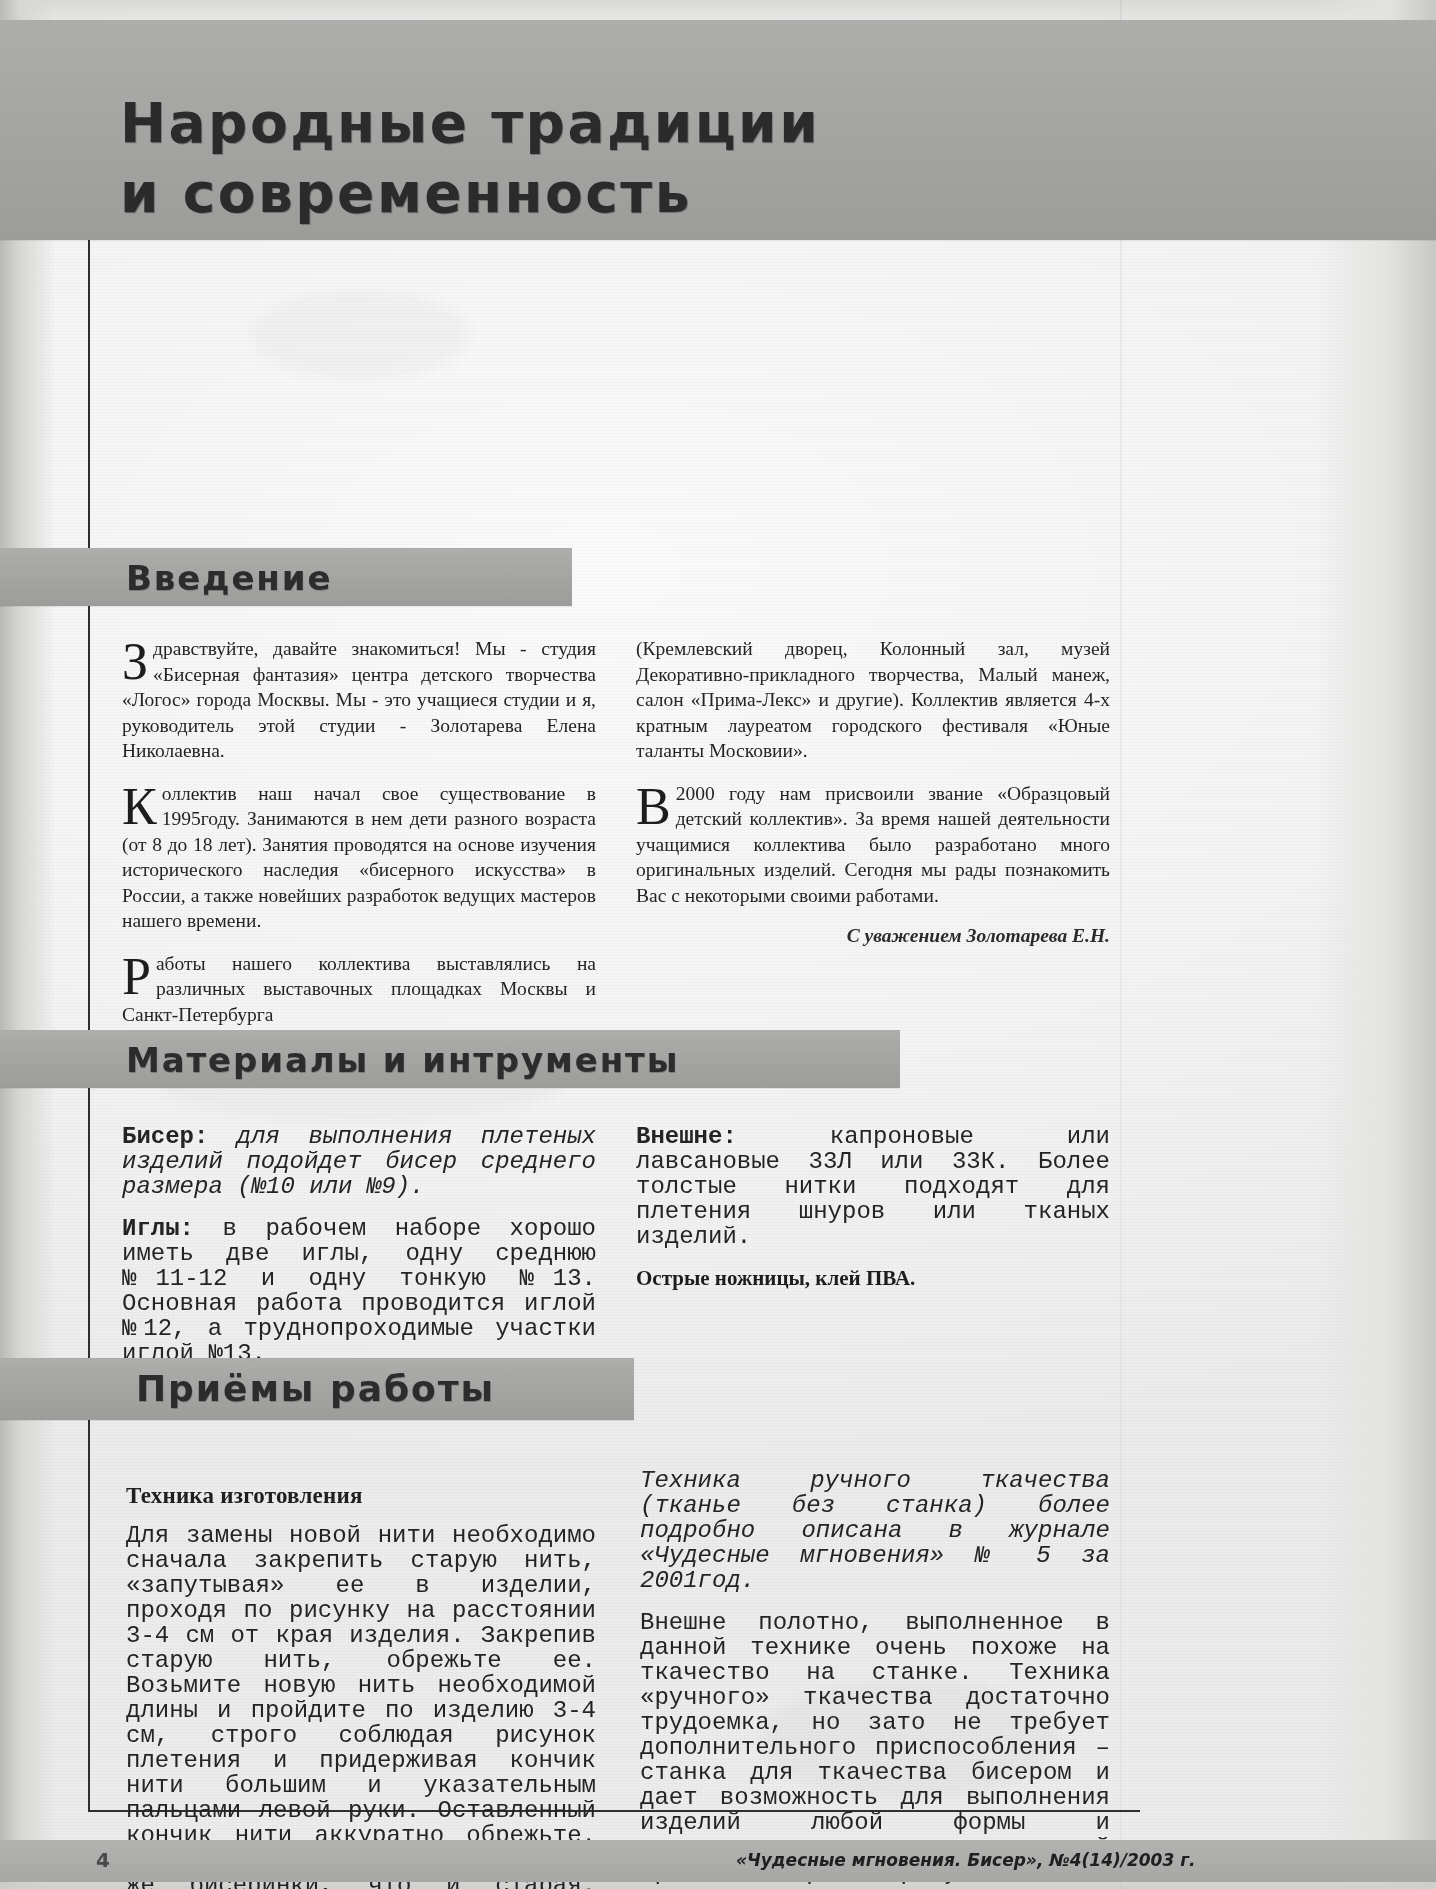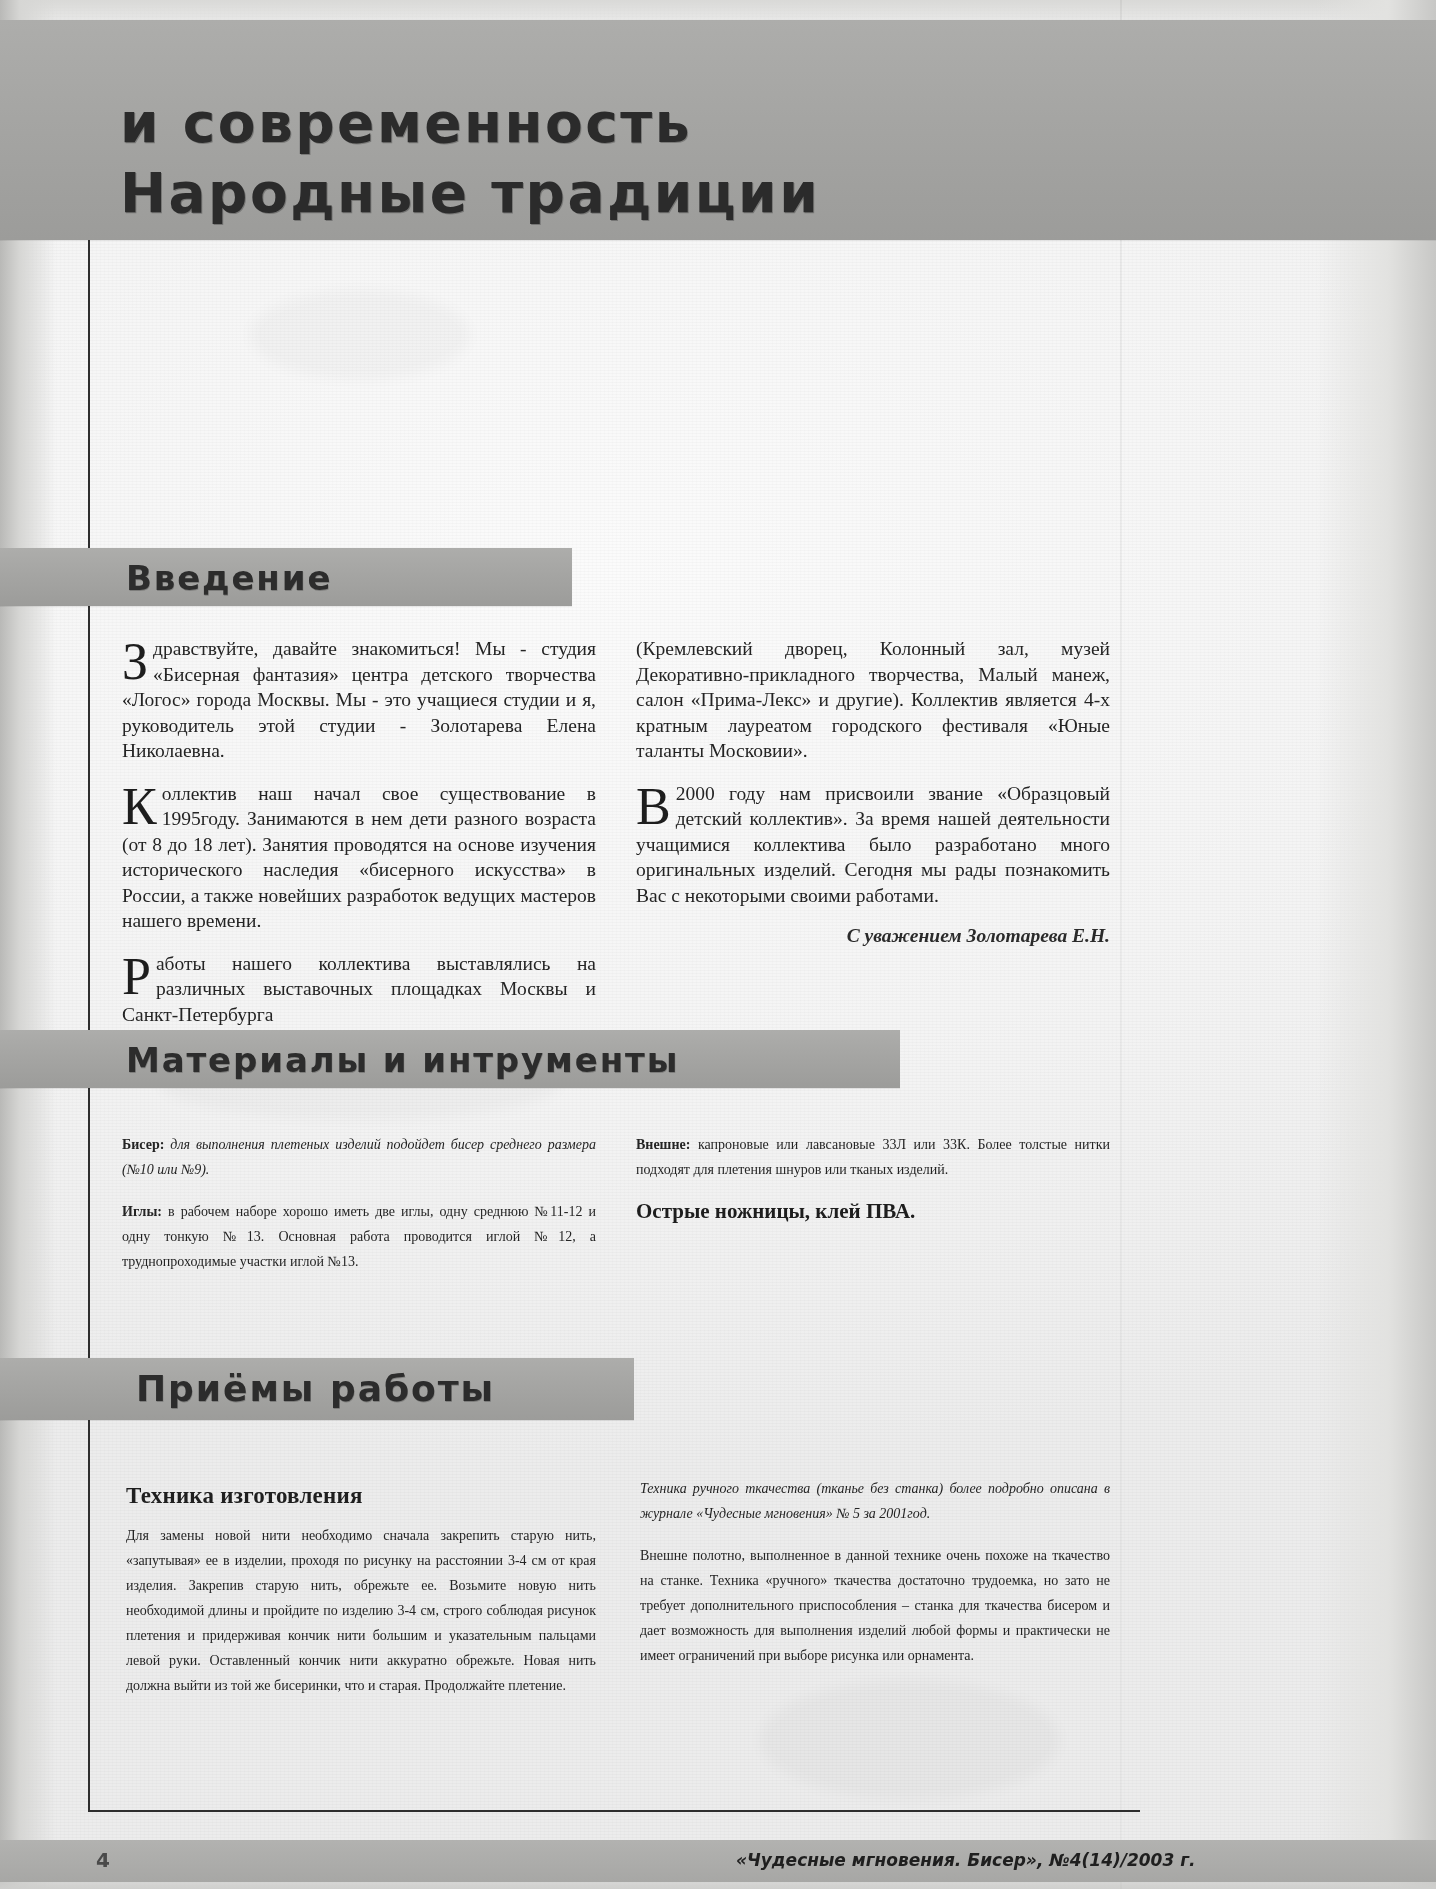--- a/index.html
+++ b/index.html
@@ -70,21 +70,21 @@
   
   .col{position:absolute;}
   p.body{
     margin:0 0 17px 0;
     font-size:19.5px;
     line-height:25.5px;
     text-align:justify;
     color:#242424;
     font-family:"Liberation Serif", serif;
   }
-  p.body.sans{font-family:Liberation Serif, serif;font-size:14px;line-height:25px;margin-top:8px;}
+  p.body.sans{font-family:Liberation Mono, monospace;font-size:24px;line-height:25px;}
   p.body .ital{font-style:italic;}
   b.lead{font-weight:bold;}
   .dropcap{
     float:left;
     font-size:52px;
     line-height:40px;
     padding:6px 5px 0 0;
     font-family:"Liberation Serif", serif;
     font-weight:normal;
     color:#1d1d1d;
@@ -151,22 +151,22 @@
 <div class="edge-r"></div>
 <div class="edge-b"></div>
 <div class="crease" style="left:1120px;"></div>
 
 <div class="blotch" style="left:250px;top:290px;width:220px;height:90px;"></div>
 <div class="blotch" style="left:760px;top:1680px;width:300px;height:120px;"></div>
 <div class="blotch" style="left:160px;top:1050px;width:400px;height:70px;"></div>
 
 <div class="band" style="left:0;top:20px;width:1436px;height:220px;"></div>
 <div class="masthead" style="left:120px;top:88px;width:900px;">
+  <div>Народные традиции</div>
   <div>и современность</div>
-  <div>Народные традиции</div>
 </div>
 
 <div class="framebox" style="left:88px;top:240px;width:1050px;height:1570px;"></div>
 
 <div class="band" style="left:0;top:548px;width:572px;height:58px;"></div>
 <div class="band-title" style="left:126px;top:558px;font-size:34px;">Введение</div>
 
 <div class="col" style="left:122px;top:636px;width:474px;">
   <p class="body"><span class="dropcap">З</span><span>дравствуйте, давайте знакомиться! Мы - студия «Бисерная фантазия» центра детского творчества «Логос» города Москвы. Мы - это учащиеся студии и я, руководитель этой студии - Золотарева Елена Николаевна.</span></p>
   <p class="body"><span class="dropcap">К</span><span>оллектив наш начал свое существование в 1995году. Занимаются в нем дети разного возраста (от 8 до 18 лет). Занятия проводятся на основе изучения исторического наследия «бисерного искусства» в России, а также новейших разработок ведущих мастеров нашего времени.</span></p>

